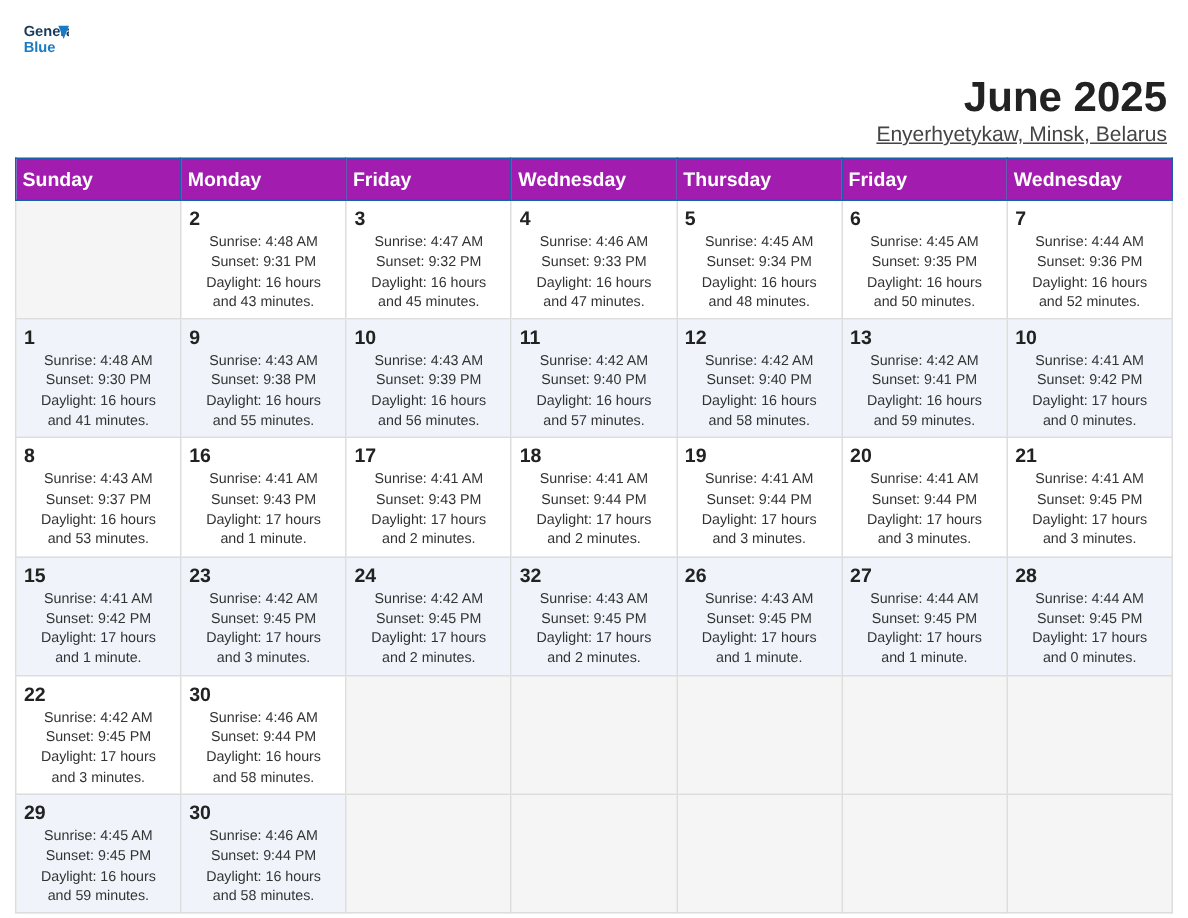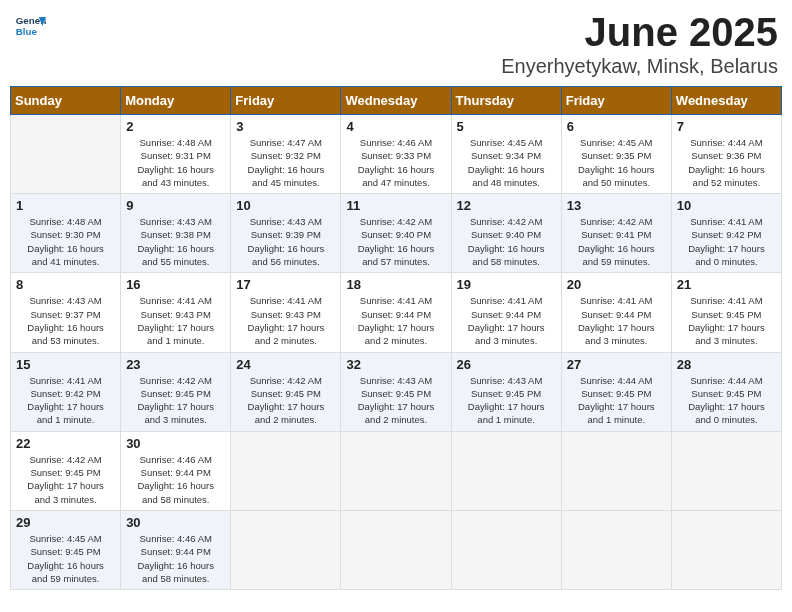--- a/index.html
+++ b/index.html
@@ -23,35 +23,37 @@
       gap: 4px;
     }
     .logo-icon {
       width: 32px;
       height: 32px;
     }
     .title-area {
       text-align: right;
     }
     .main-title {
-      font-size: 40px;
+      font-size: 28px;
       font-weight: bold;
       color: #222;
+      margin-top: 39px;
     }
     .subtitle {
-      font-size: 20px;
+      font-size: 14px;
       color: #444;
+      text-decoration: underline;
     }
     .calendar {
       width: 100%;
       border-collapse: collapse;
       border: 1px solid #ccc;
     }
     .calendar th {
-      background: #a16207;
+      background: #a21caf;
       color: #fff;
       font-size: 13px;
       font-weight: bold;
       padding: 6px 4px;
       text-align: left;
       border: 1px solid #1a5fa8;
     }
     .calendar td {
       vertical-align: top;
       border: 1px solid #ddd;

